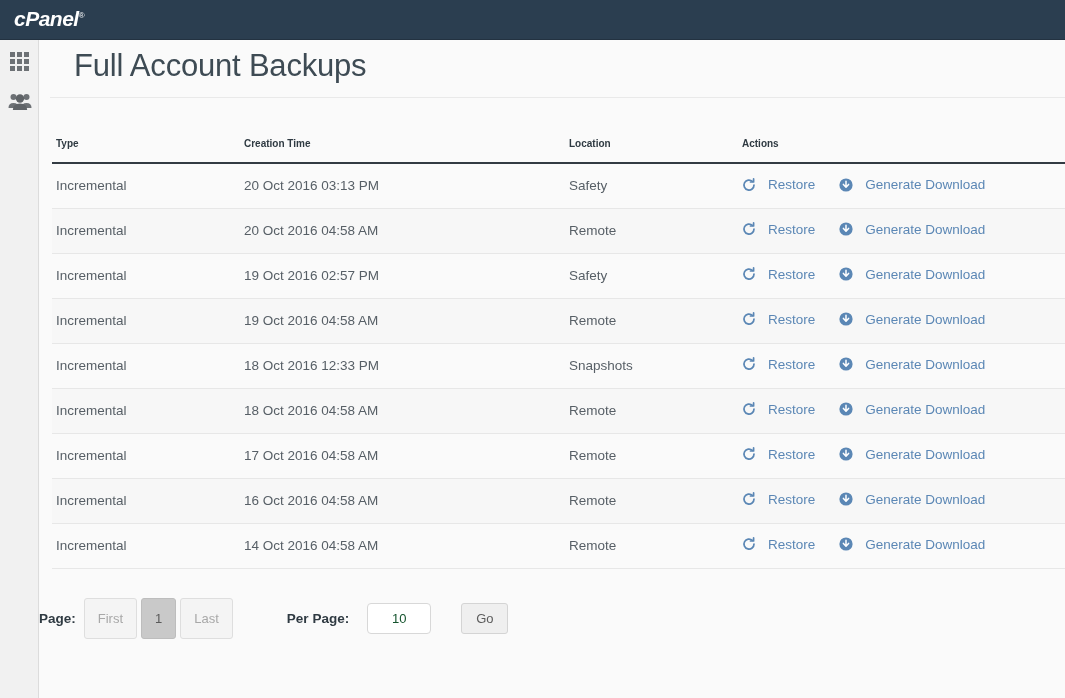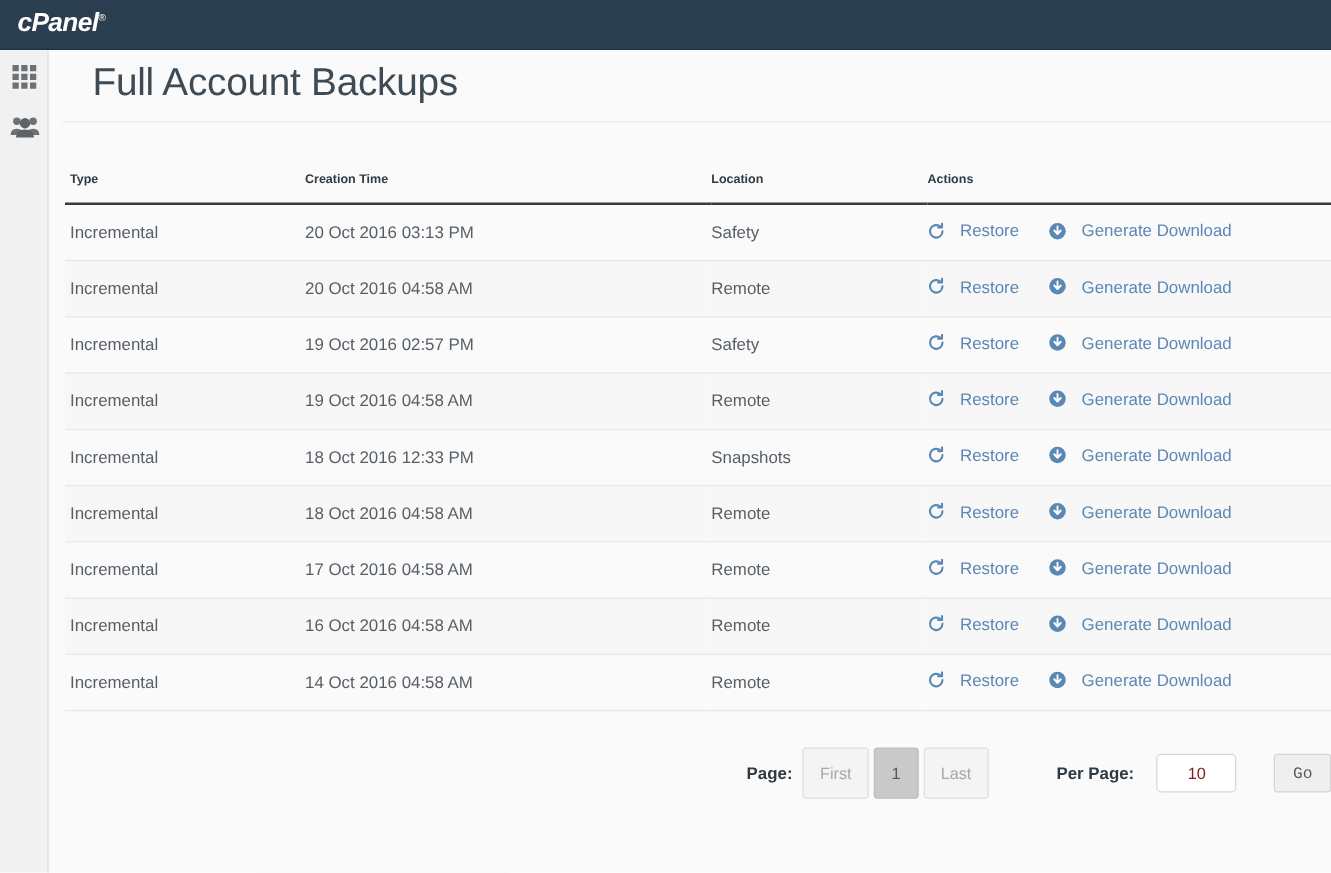--- a/index.html
+++ b/index.html
@@ -133,21 +133,21 @@
   }
   .icn { display: inline-block; line-height: 0; }
 
   
   #pager {
     position: absolute;
     left: 0; top: 558px;
     width: 1026px;
     display: flex;
     align-items: center;
-    justify-content: flex-end;
+    justify-content: flex-start;
     gap: 0;
   }
   .pg-label {
     font-size: 13.5px;
     font-weight: bold;
     color: #2f3a42;
     margin-right: 8px;
   }
   .pg-btn {
     font-family: "Liberation Sans", sans-serif;
@@ -169,28 +169,28 @@
     font-size: 13.5px;
     font-weight: bold;
     color: #2f3a42;
     margin: 0 18px 0 50px;
   }
   #per-page-input {
     font-family: "Liberation Sans", sans-serif;
     width: 64px;
     padding: 7px 6px;
     font-size: 13px;
-    color: #7f1d1d;
+    color: #14532d;
     text-align: center;
     border: 1px solid #d8d8d8;
     border-radius: 4px;
     background: #ffffff;
   }
   #go-btn {
-    font-family: Liberation Mono, monospace;
+    font-family: Liberation Sans, sans-serif;
     margin-left: 30px;
     font-size: 13px;
     color: #5c5c5c;
     background: #efefef;
     border: 1px solid #d4d4d4;
     border-radius: 3px;
     padding: 7px 14px;
     cursor: pointer;
   }
 

